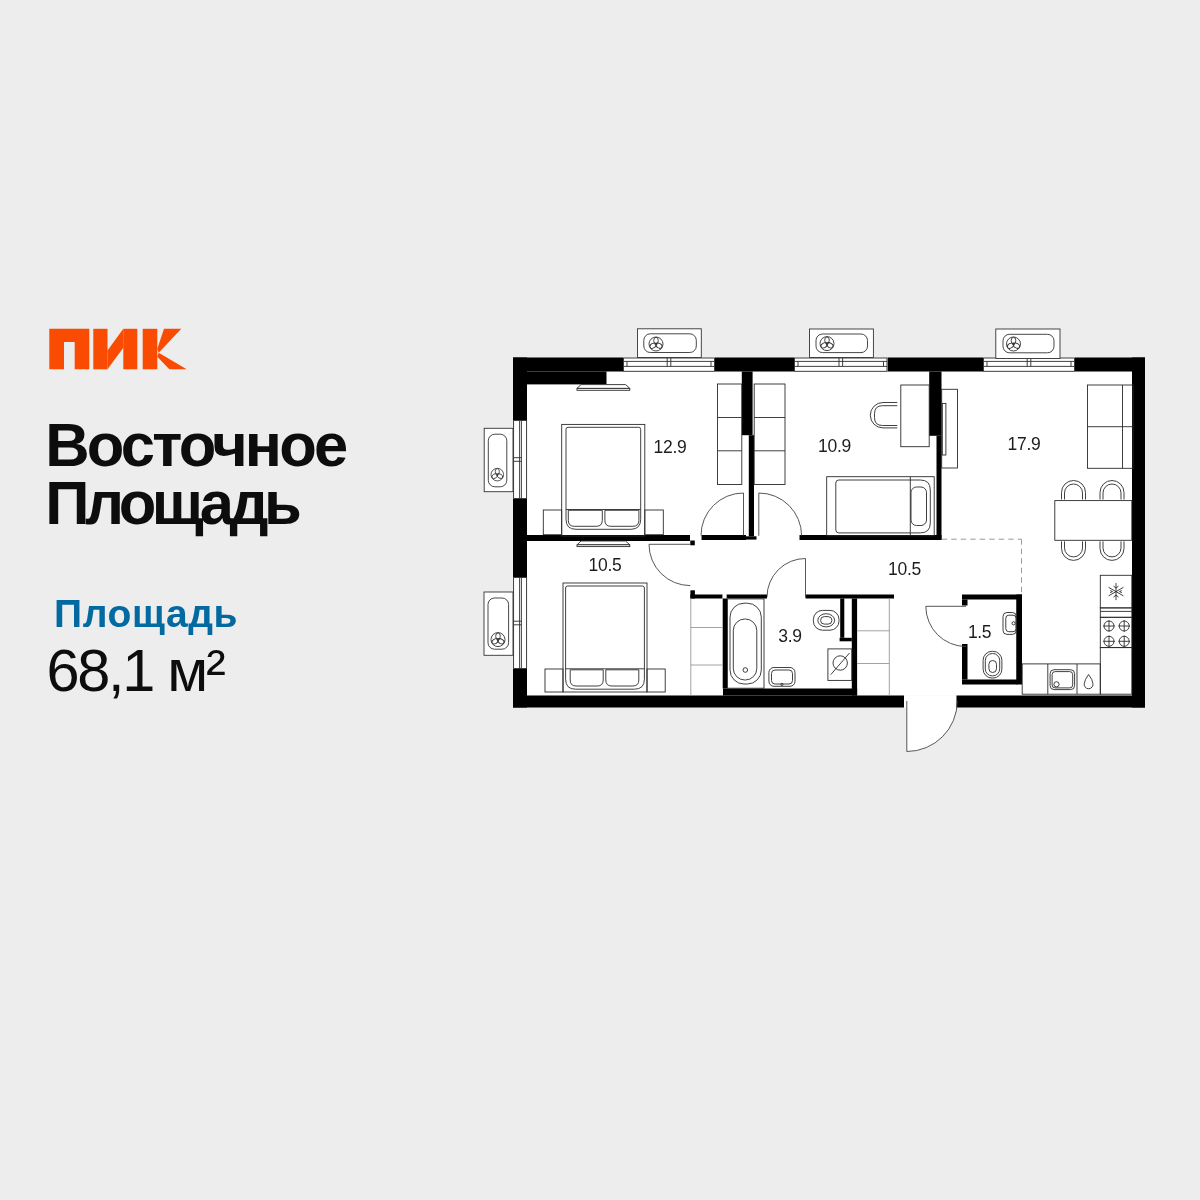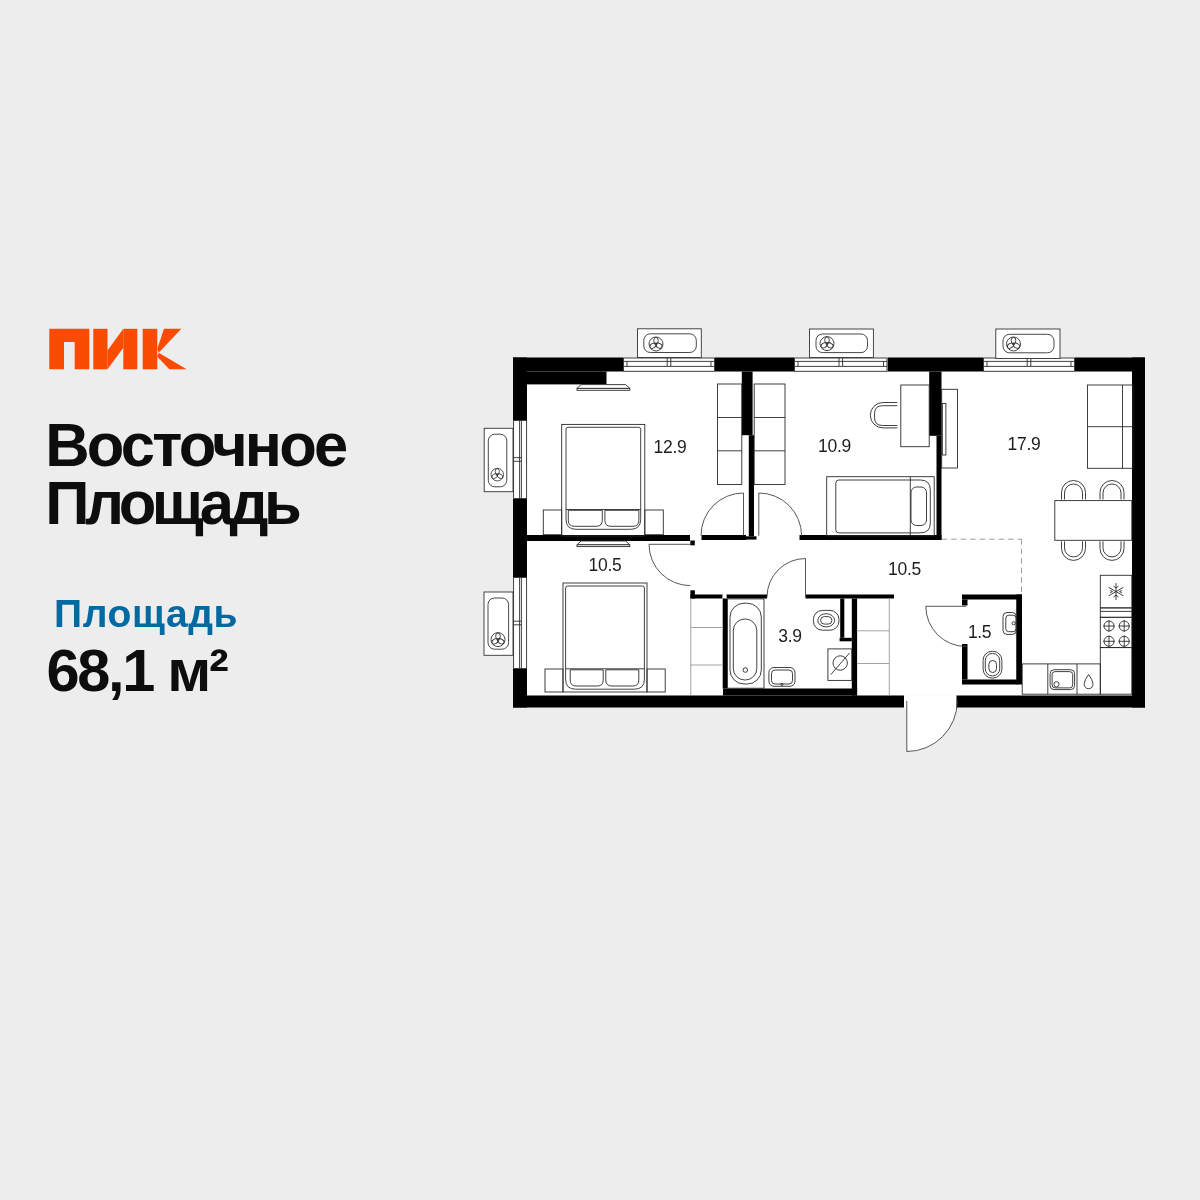--- a/index.html
+++ b/index.html
@@ -1,21 +1,21 @@
 <!DOCTYPE html>
 <html><head>
 <meta charset="utf-8">
 <style>
   html,body{margin:0;padding:0;}
   body{width:1200px;height:1200px;background:#EDEDED;font-family:"Liberation Sans",sans-serif;overflow:hidden;}
   #wrap{position:relative;width:1200px;height:1200px;}
   svg{position:absolute;left:0;top:0;}
   .t1{position:absolute;left:45.2px;top:385px;font-size:61.5px;line-height:57.8px;font-weight:700;color:#0D0D0D;letter-spacing:-2.8px;margin-top:31px;}
   .t2{position:absolute;left:54px;top:592px;font-size:39px;font-weight:700;color:#0369a1;letter-spacing:0.6px;}
-  .t3{position:absolute;left:46.5px;top:636px;font-size:59.5px;font-weight:700;color:#0D0D0D;letter-spacing:-2.3px;}
+  .t3{position:absolute;left:46.5px;top:636px;font-size:59.5px;font-weight:400;color:#0D0D0D;letter-spacing:-2.3px;}
 </style>
 </head>
 <body>
 <div id="wrap">
 <svg width="1200" height="1200" viewBox="0 0 1200 1200">
   <defs>
     <g id="fan">
       <circle cx="0" cy="0" r="7" fill="none" stroke="#333" stroke-width="0.9"></circle>
       <g fill="none" stroke="#333" stroke-width="0.9">
         <ellipse cx="0" cy="-3.4" rx="2.3" ry="3.3"></ellipse>

